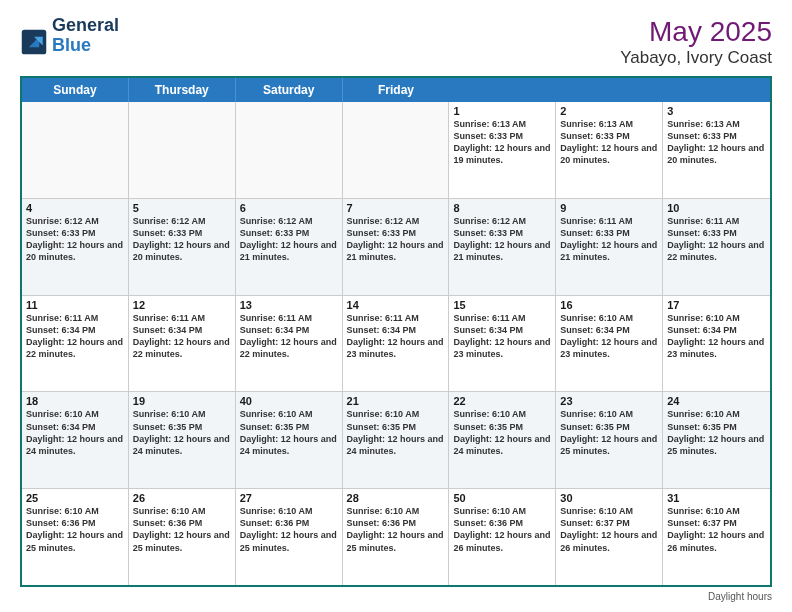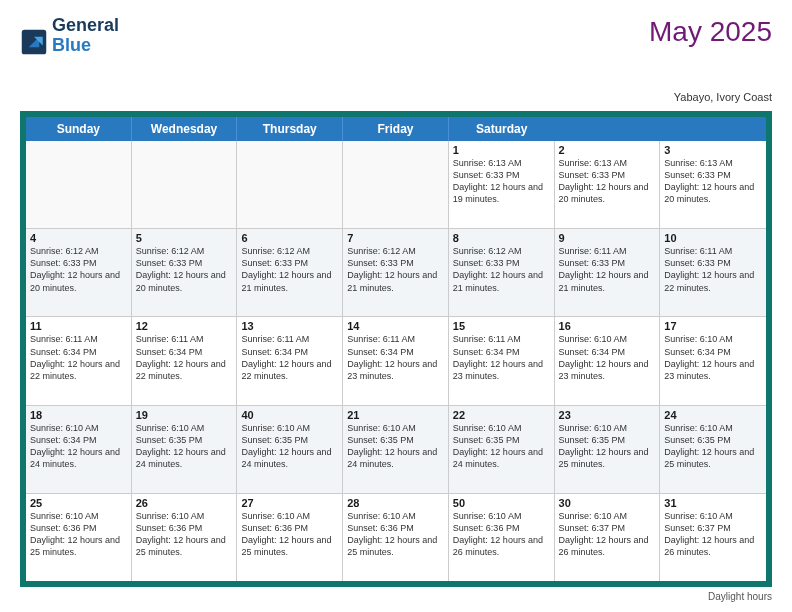--- a/index.html
+++ b/index.html
@@ -43,29 +43,28 @@
     }
     .title-block {
       text-align: right;
     }
     .month-title {
       font-size: 28px;
       font-weight: normal;
       color: #701a75;
     }
     .subtitle {
-      font-size: 11px;
+      font-size: 17px;
       color: #333;
-      margin-top: 43px;
     }
     .calendar {
       flex: 1;
       display: flex;
       flex-direction: column;
-      border: 6px solid #0f766e;
+      border: 2px solid #0f766e;
     }
     .cal-header {
       display: grid;
       grid-template-columns: repeat(7, 1fr);
       background: #2979c0;
     }
     .cal-header-cell {
       color: #fff;
       font-size: 12px;
       font-weight: bold;
@@ -101,20 +100,21 @@
     .day-num {
       font-size: 11px;
       font-weight: bold;
       color: #1a1a1a;
       margin-bottom: 1px;
     }
     .day-info {
       font-size: 9px;
       line-height: 1.35;
       color: #333;
+      font-weight: bold;
     }
     .footer-note {
       font-size: 10px;
       color: #555;
       text-align: right;
       margin-top: 4px;
     }
   </style>
 </head>
 <body>
@@ -134,24 +134,23 @@
     </div>
     <div class="title-block">
       <div class="month-title">May 2025</div>
       <div class="subtitle">Yabayo, Ivory Coast</div>
     </div>
   </div>
 
   <div class="calendar">
     <div class="cal-header">
     <div class="cal-header-cell">Sunday</div>
-        <div class="cal-header-cell">Wednesday</div>
         <div class="cal-header-cell">Thursday</div>
+        <div class="cal-header-cell">Saturday</div>
         <div class="cal-header-cell">Friday</div>
-        <div class="cal-header-cell">Saturday</div>
       </div>
     <div class="cal-body">
     <div class="cal-row">
           <div class="cal-cell empty"></div>
           <div class="cal-cell empty"></div>
           <div class="cal-cell empty"></div>
           <div class="cal-cell empty"></div>
           <div class="cal-cell">
             <div class="day-num">1</div>
             <div class="day-info">Sunrise: 6:13 AM

